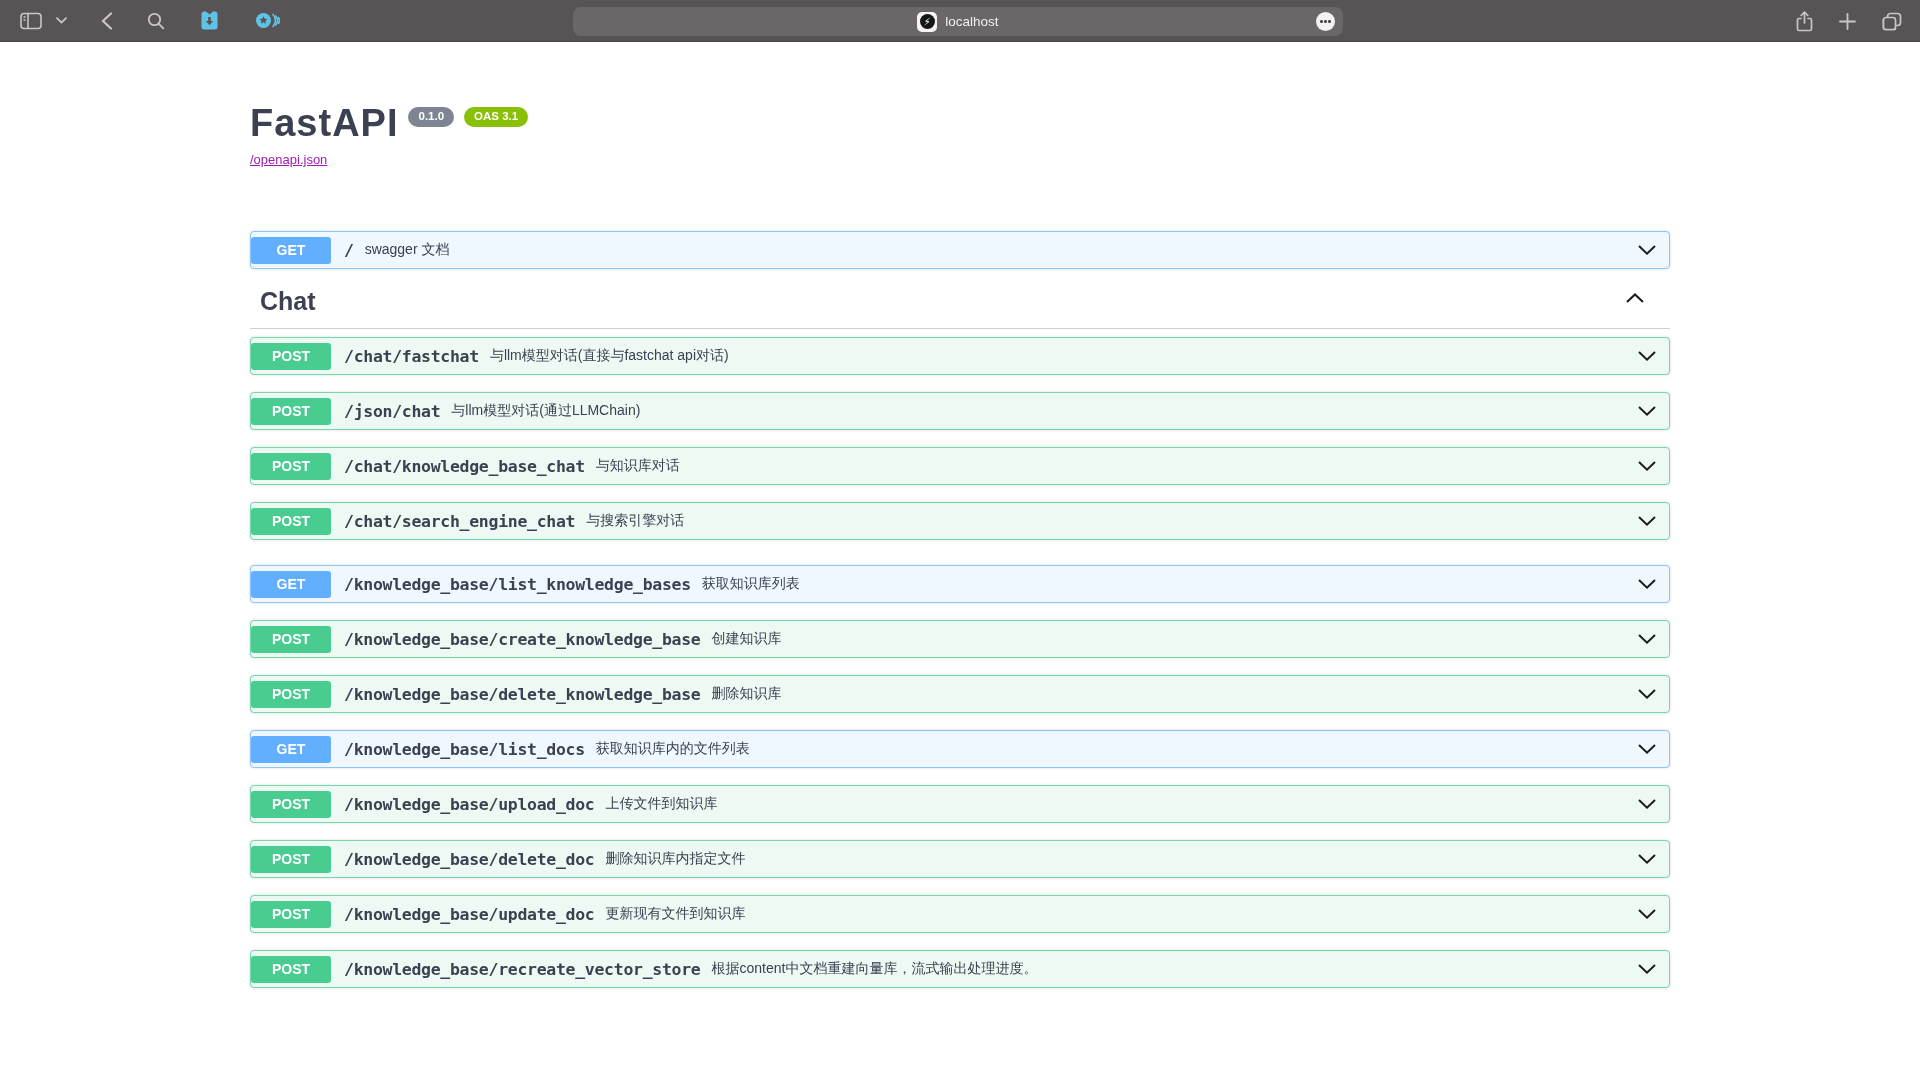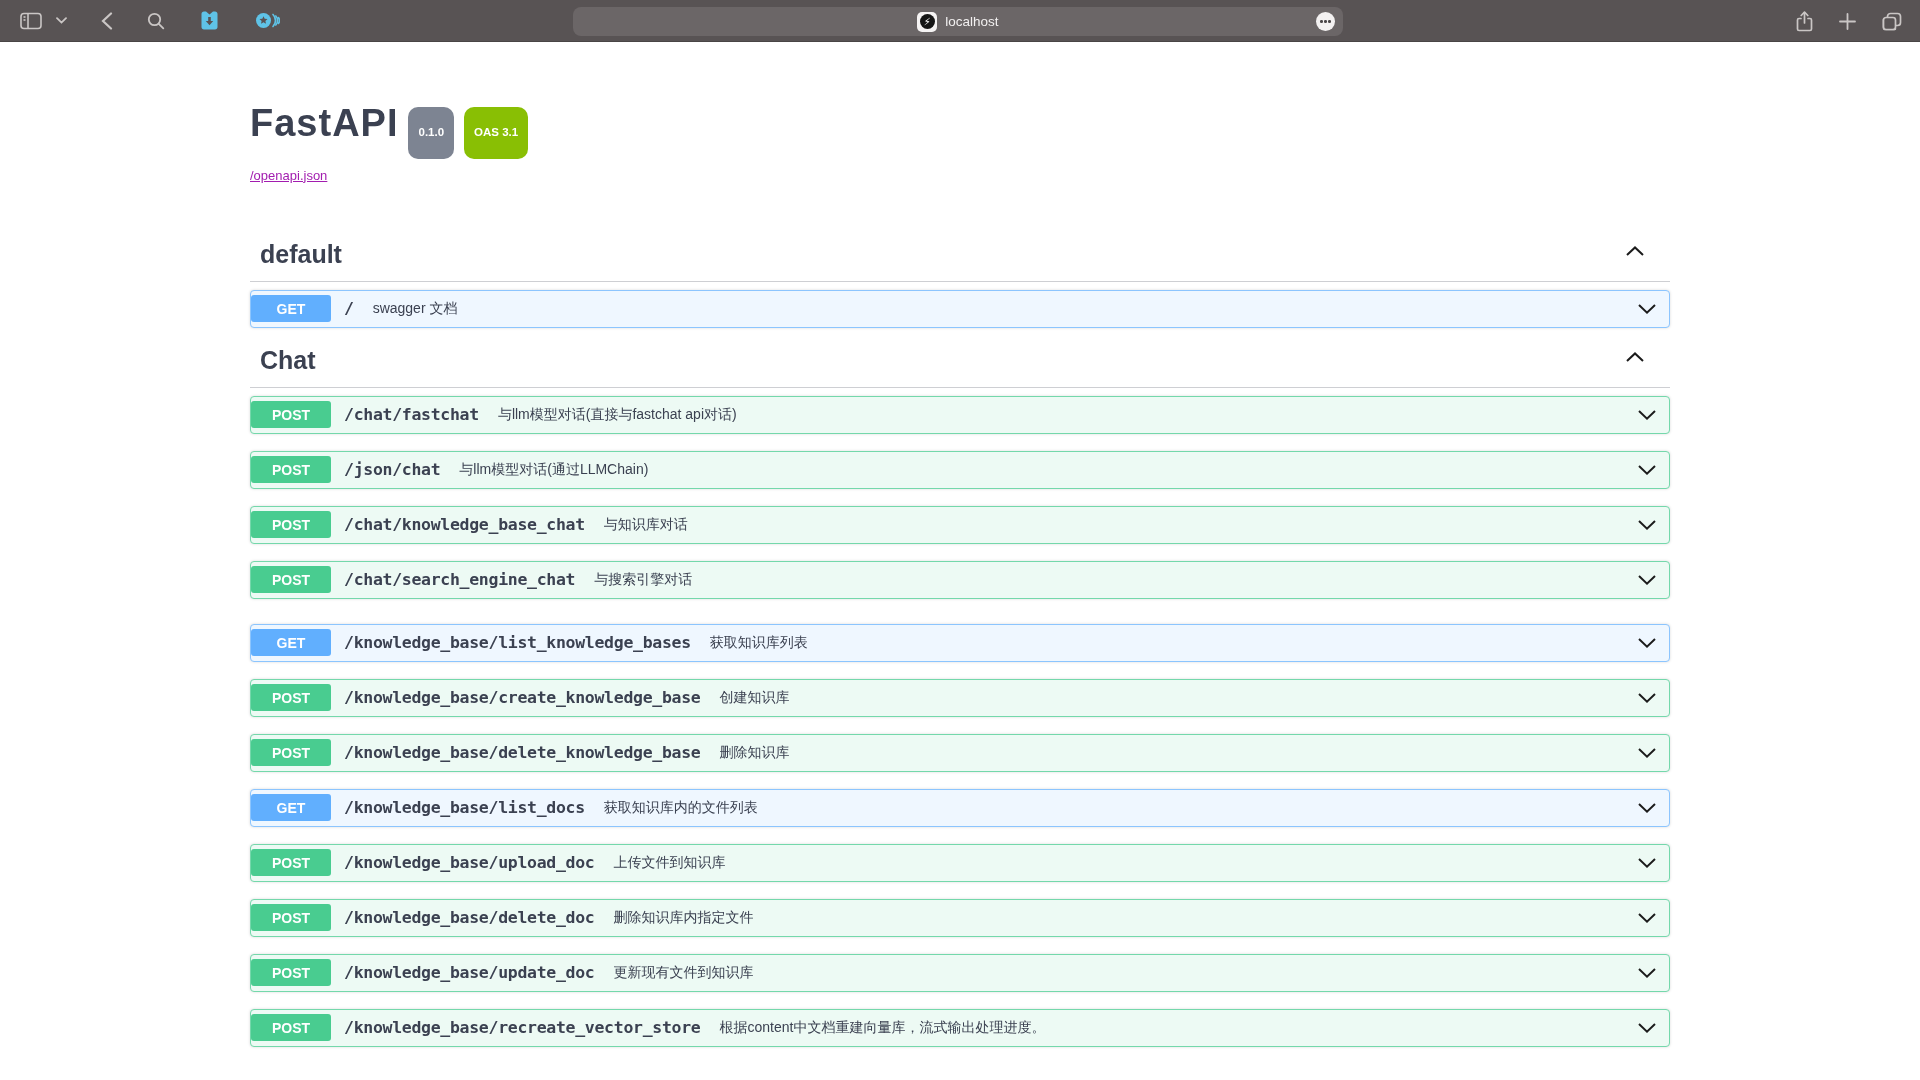--- a/index.html
+++ b/index.html
@@ -49,21 +49,21 @@
   .page { position: absolute; top: 43px; left: 0; width: 1920px; height: 1037px; background: #ffffff; overflow: hidden; }
   .wrapper { width: 1420px; margin: 0 auto; }
 
   .info { padding-top: 60px; }
   .api-title {
     font-size: 38px; line-height: 40px; font-weight: 700; color: #3b4151;
     letter-spacing: 1px; display: flex; align-items: flex-start; gap: 10px;
   }
   .badge {
     font-size: 11.5px; line-height: 1; font-weight: 700; color: #ffffff;
-    padding: 20px 10px; border-radius: 10px; letter-spacing: 0; margin-top: 4px;
+    padding: 4px 10px; border-radius: 10px; letter-spacing: 0; margin-top: 4px;
     display: inline-block;
   }
   .badge.version { background: #7d8492; }
   .badge.oas { background: #89bf04; }
   .spec-link { display: inline-block; margin-top: 8px; font-size: 13px; line-height: 18px; color: #a21caf; text-decoration: underline; cursor: pointer; }
 
   .section { margin-top: 8px; }
   .section:first-of-type { margin-top: 54px; }
   .section-header {
     display: flex; align-items: flex-start; justify-content: space-between;
@@ -89,21 +89,21 @@
     display: flex; align-items: center; justify-content: center;
     flex: 0 0 auto;
   }
   .op-row.get  .method-badge { background: #61affe; }
   .op-row.post .method-badge { background: #49cc90; }
   .op-path {
     margin-left: 13px; font-family: "DejaVu Sans Mono", "Liberation Mono", monospace;
     font-size: 16.5px; font-weight: 700; color: #3b4151; letter-spacing: -0.3px;
     white-space: nowrap;
   }
-  .op-desc { margin-left: 19px; font-size: 14px; color: #3b4151; white-space: nowrap; }
+  .op-desc { margin-left: 11px; font-size: 14px; color: #3b4151; white-space: nowrap; }
   .op-spacer { flex: 1; }
   .row-chevron { margin-right: 13px; flex: 0 0 auto; }
 
   svg { display: block; }
 </style>
 </head>
 <body>
 
 <div class="toolbar">
   <div class="tb-left">
@@ -198,28 +198,20 @@
       <h1 class="api-title">
         <span>FastAPI</span>
         <span class="badge version">0.1.0</span>
         <span class="badge oas">OAS 3.1</span>
       </h1>
       <a class="spec-link">/openapi.json</a>
     </div>
 
     <div id="sections-root">
   <div class="section">
-    <div class="section-header">
-      <span class="section-title">default</span>
-      <span class="section-chevron">
-        <svg width="18" height="10" viewBox="0 0 18 10" fill="none" stroke="#1b1b1b" stroke-width="2">
-          <path d="M1 9 L9 1.4 L17 9"></path>
-        </svg>
-      </span>
-    </div>
     <div class="rows">
   <div class="op-row get">
     <span class="method-badge">GET</span>
     <span class="op-path">/</span>
     <span class="op-desc">swagger 文档</span>
     <span class="op-spacer"></span>
     <span class="row-chevron">
       <svg width="18" height="10" viewBox="0 0 18 10" fill="none" stroke="#1b1b1b" stroke-width="2">
         <path d="M1 1 L9 8.6 L17 1"></path>
       </svg>

